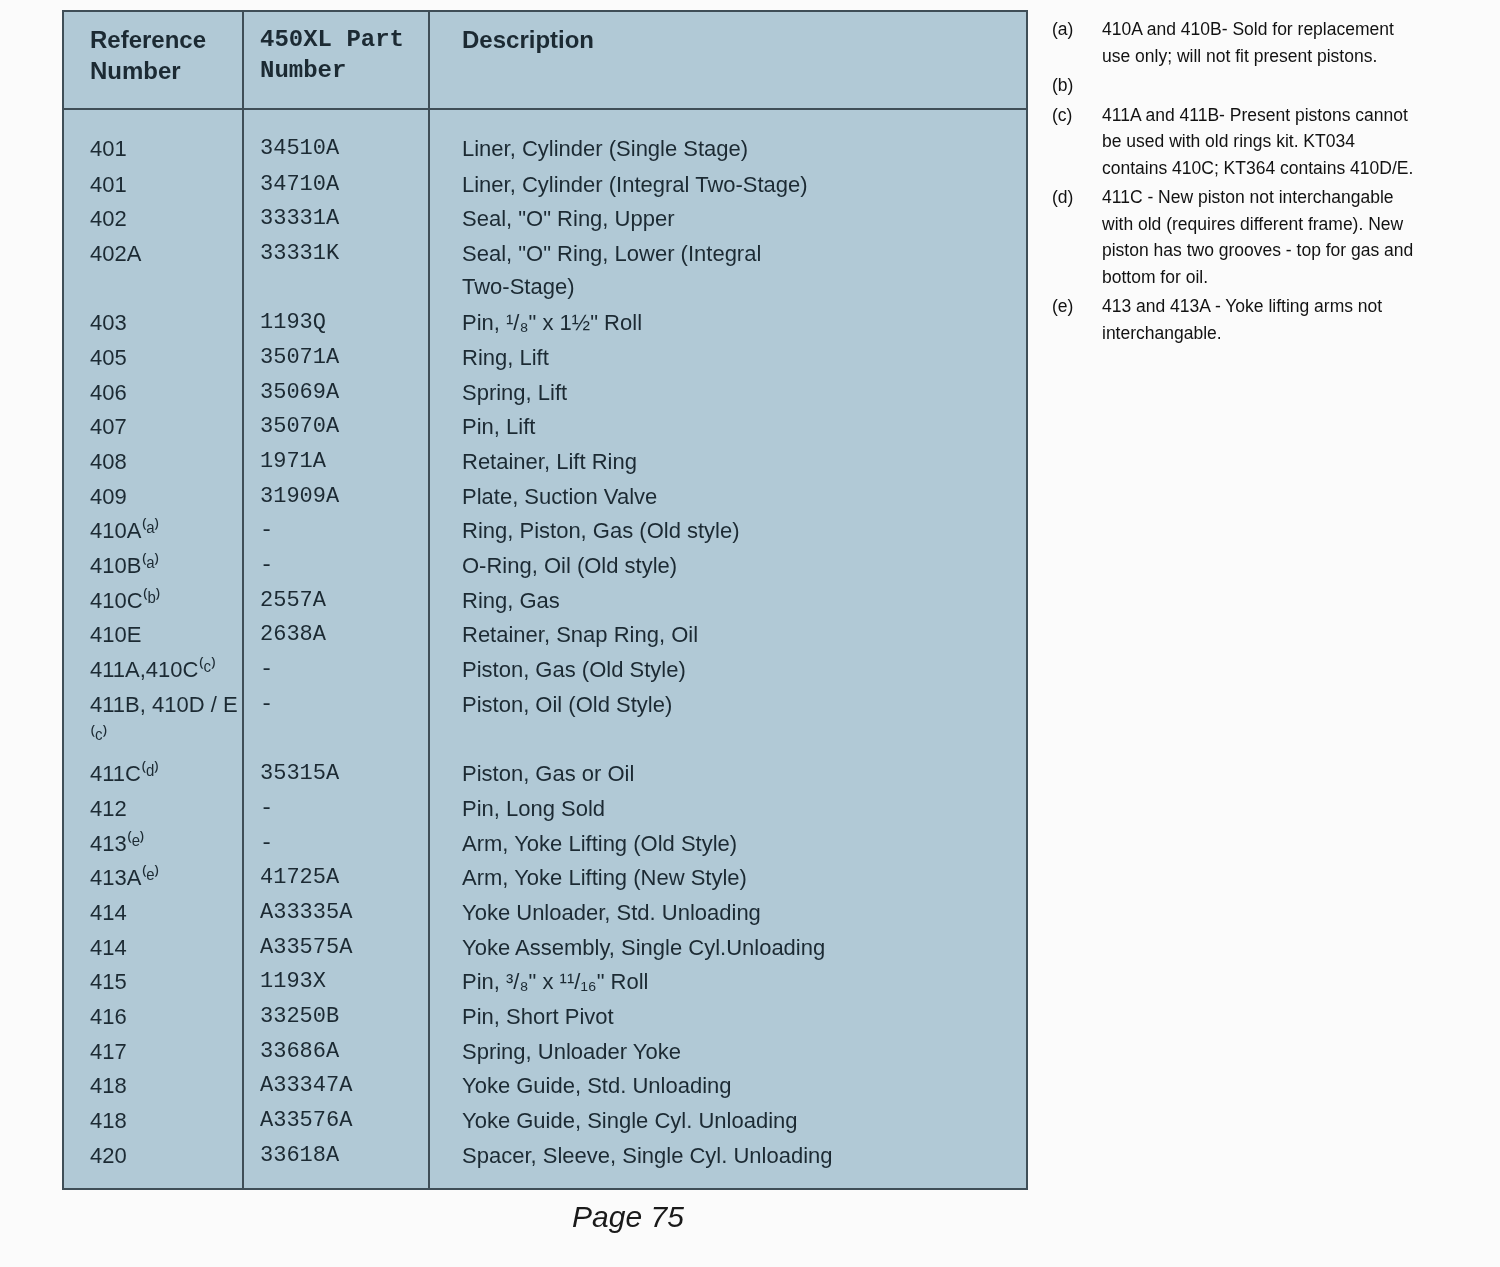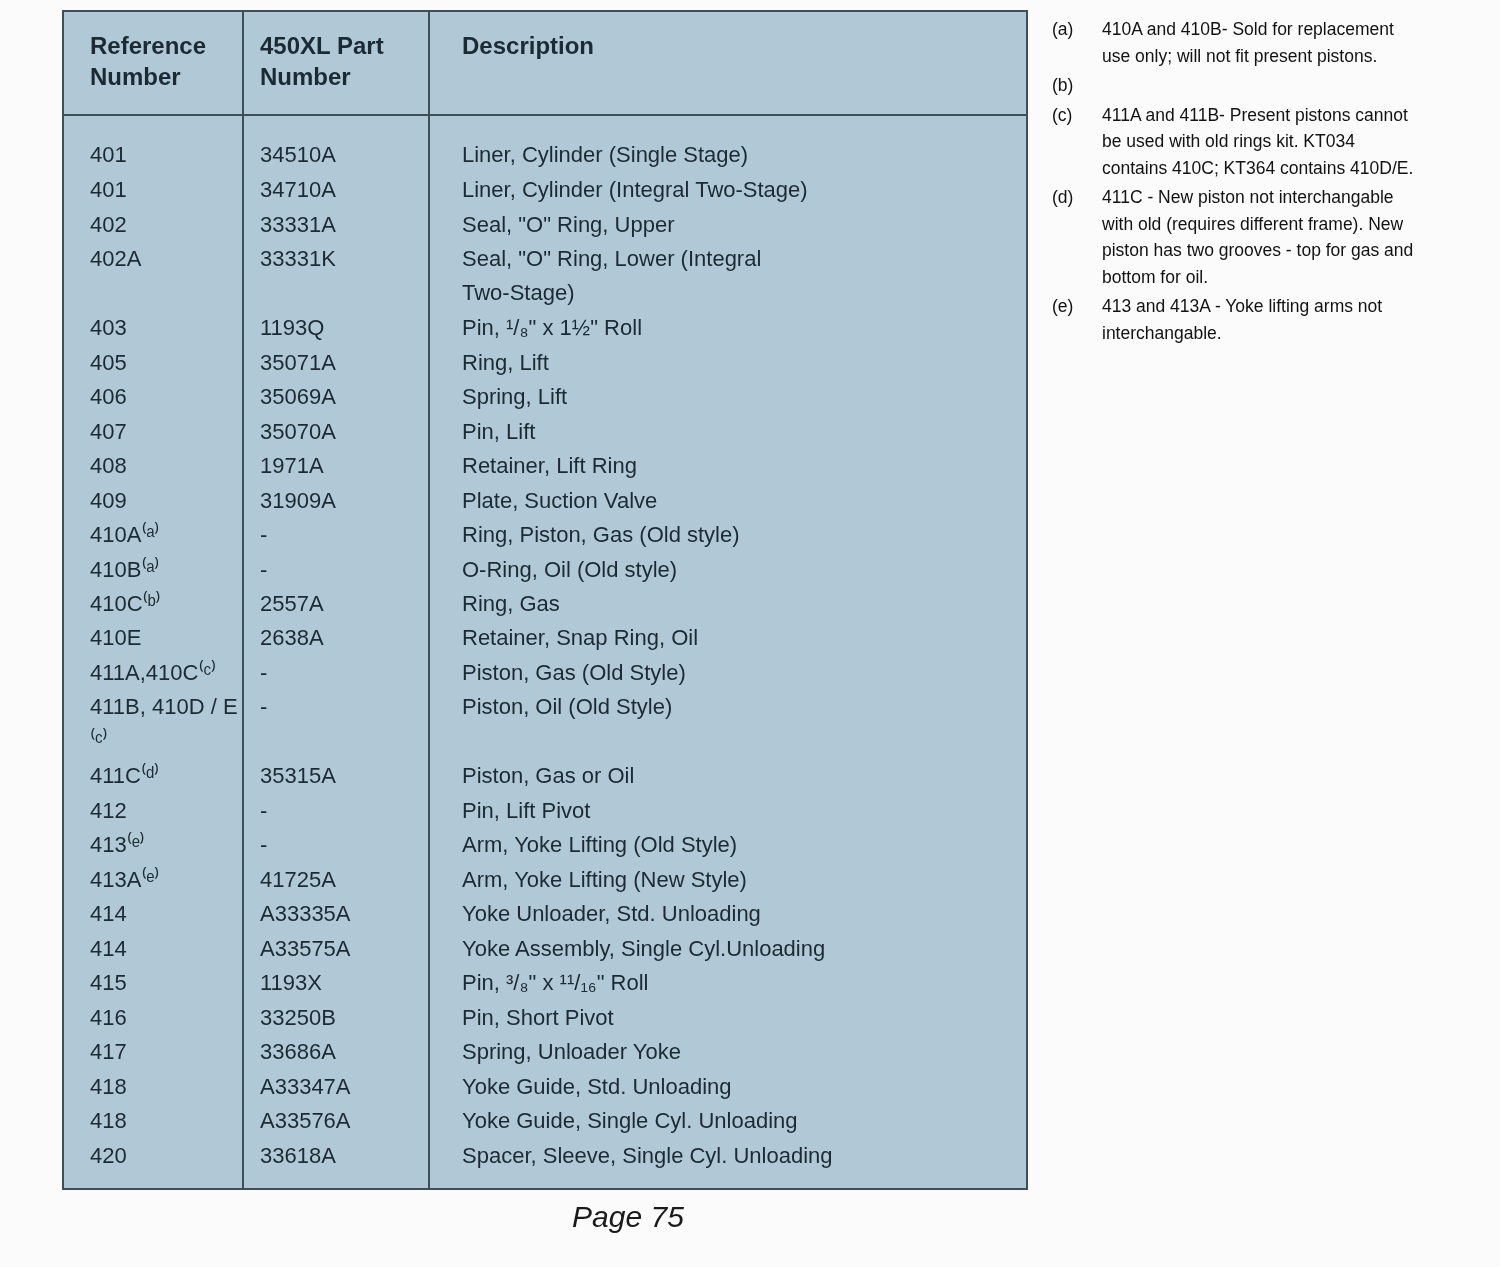--- a/index.html
+++ b/index.html
@@ -31,30 +31,30 @@
   .parts-table th,.parts-table td{
     vertical-align:top;
     white-space:pre-line;
     text-align:left;
     font-weight:normal;
   }
   .parts-table th{
     font-size:24px;
     font-weight:bold;
     line-height:31px;
-    padding-top:18px;
+    padding-top:12px;
     padding-bottom:22px;
     border-bottom:2px solid var(--border);
   }
   .parts-table td{
     font-size:22px;
     line-height:33.5px;
   }
   .c-ref{border-right:2px solid var(--border);padding-left:26px;width:180px;}
-  .c-part{border-right:2px solid var(--border);padding-left:16px;width:186px;}
+  .c-part{border-right:2px solid var(--border);padding-left:16px;width:186px;font-family:Liberation Mono, monospace;}
   .c-desc{padding-left:32px;padding-right:4px;}
   tbody tr:first-child td{padding-top:22px;}
   tbody tr:last-child td{padding-bottom:14px;margin-top:36px;}
   .footnotes{
     position:absolute;
     left:1052px;top:16px;
     width:446px;
     color:var(--fn-text);
     font-size:17.5px;
     line-height:26.5px;
@@ -191,21 +191,21 @@
 
   <tr>
     <td class="c-ref">411C⁽ᵈ⁾</td>
     <td class="c-part">35315A</td>
     <td class="c-desc">Piston, Gas or Oil</td>
   </tr>
 
   <tr>
     <td class="c-ref">412</td>
     <td class="c-part">-</td>
-    <td class="c-desc">Pin, Lift Pivot</td>
+    <td class="c-desc">Pin, Long Sold</td>
   </tr>
 
   <tr>
     <td class="c-ref">413⁽ᵉ⁾</td>
     <td class="c-part">-</td>
     <td class="c-desc">Arm, Yoke Lifting (Old Style)</td>
   </tr>
 
   <tr>
     <td class="c-ref">413A⁽ᵉ⁾</td>

